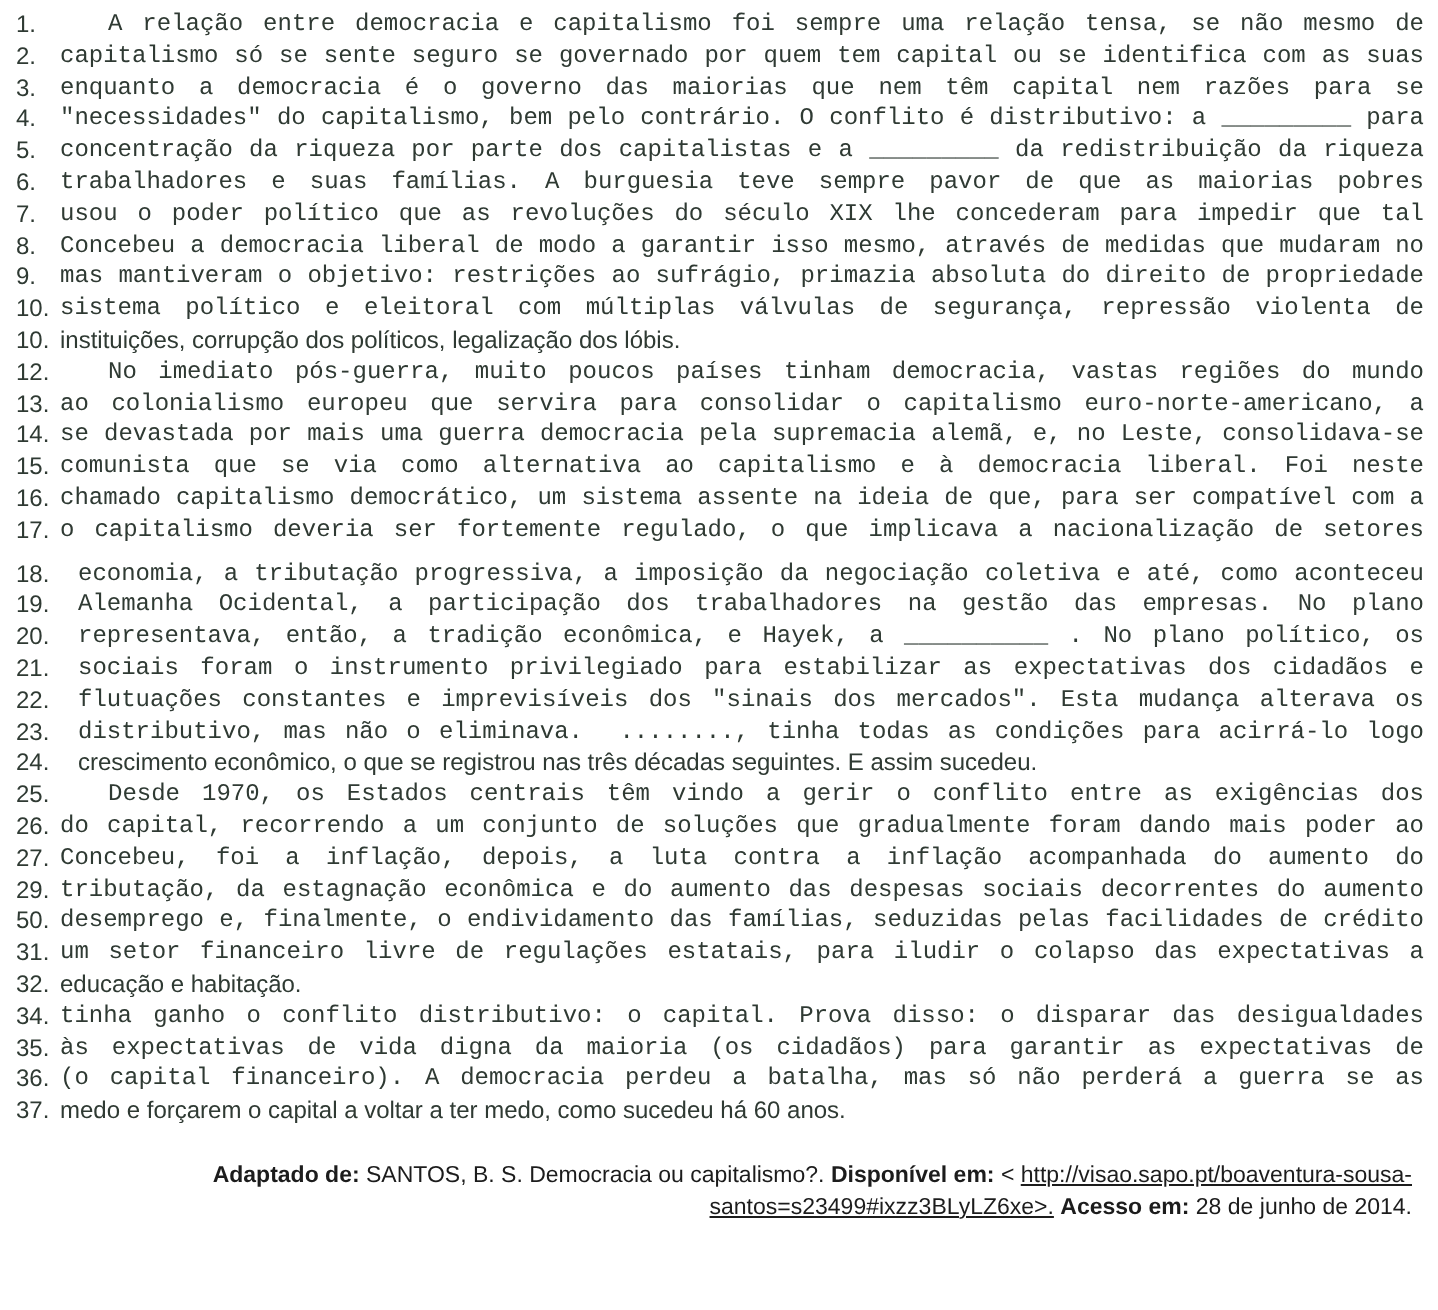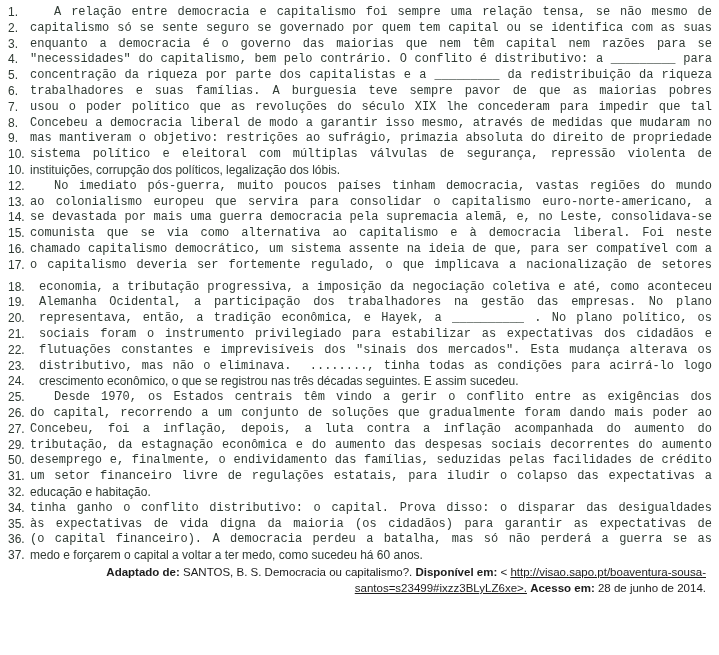--- a/index.html
+++ b/index.html
@@ -38,20 +38,21 @@
   .txt.justify::after {
     content: "";
     display: inline-block;
     width: 100%;
     height: 0;
   }
   .txt.nojustify { text-align: left; }
   .row.block .txt { padding-left: 9px; }
   .txt.indent { text-indent: 24px; }
   .footer {
+    margin-top: 16px;
     padding-right: 6px;
     text-align: right;
     font-size: 11.5px;
     line-height: 16px;
     color: var(--footer-color, #1c1c1c);
   }
   .b { font-weight: bold; }
   .link { text-decoration: underline; }
 </style>
 </head>

